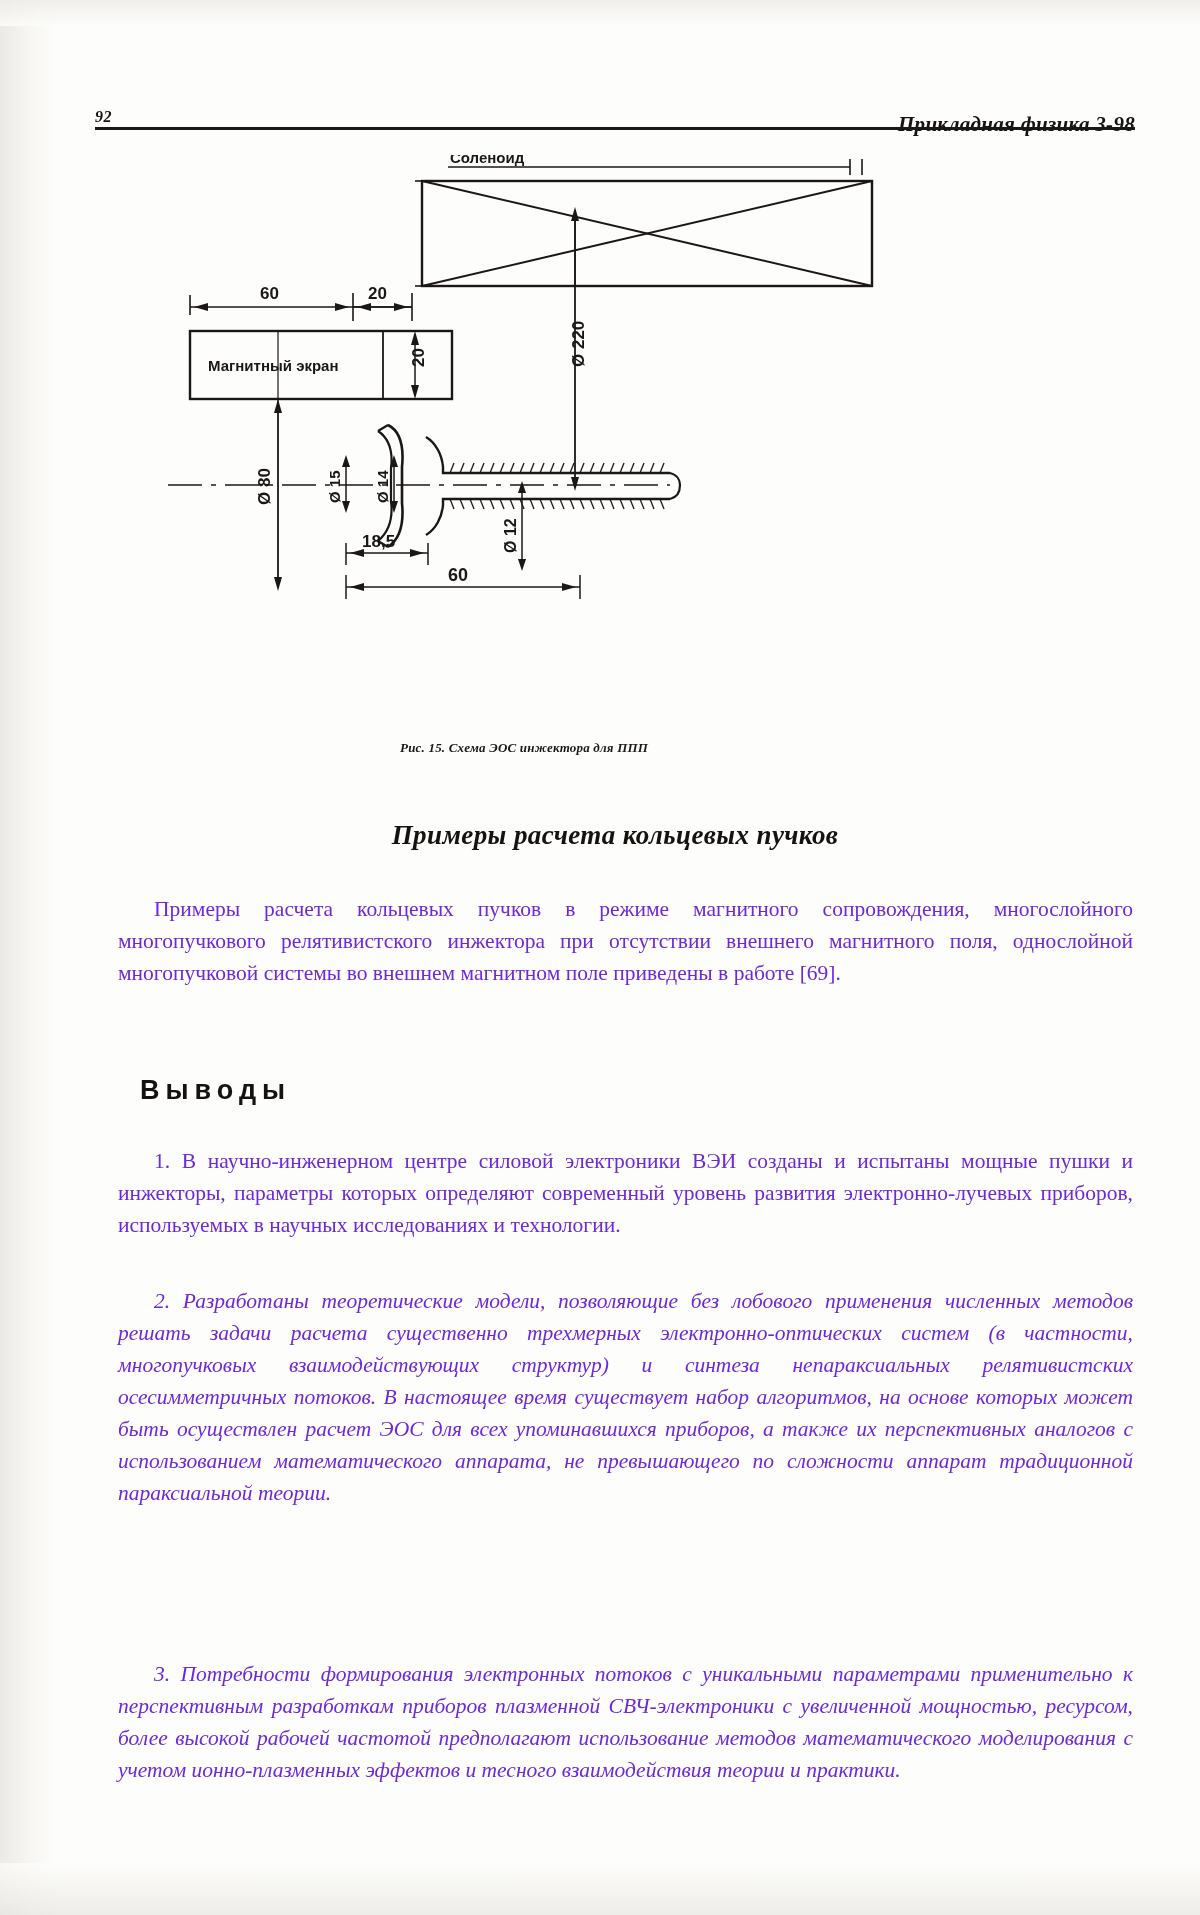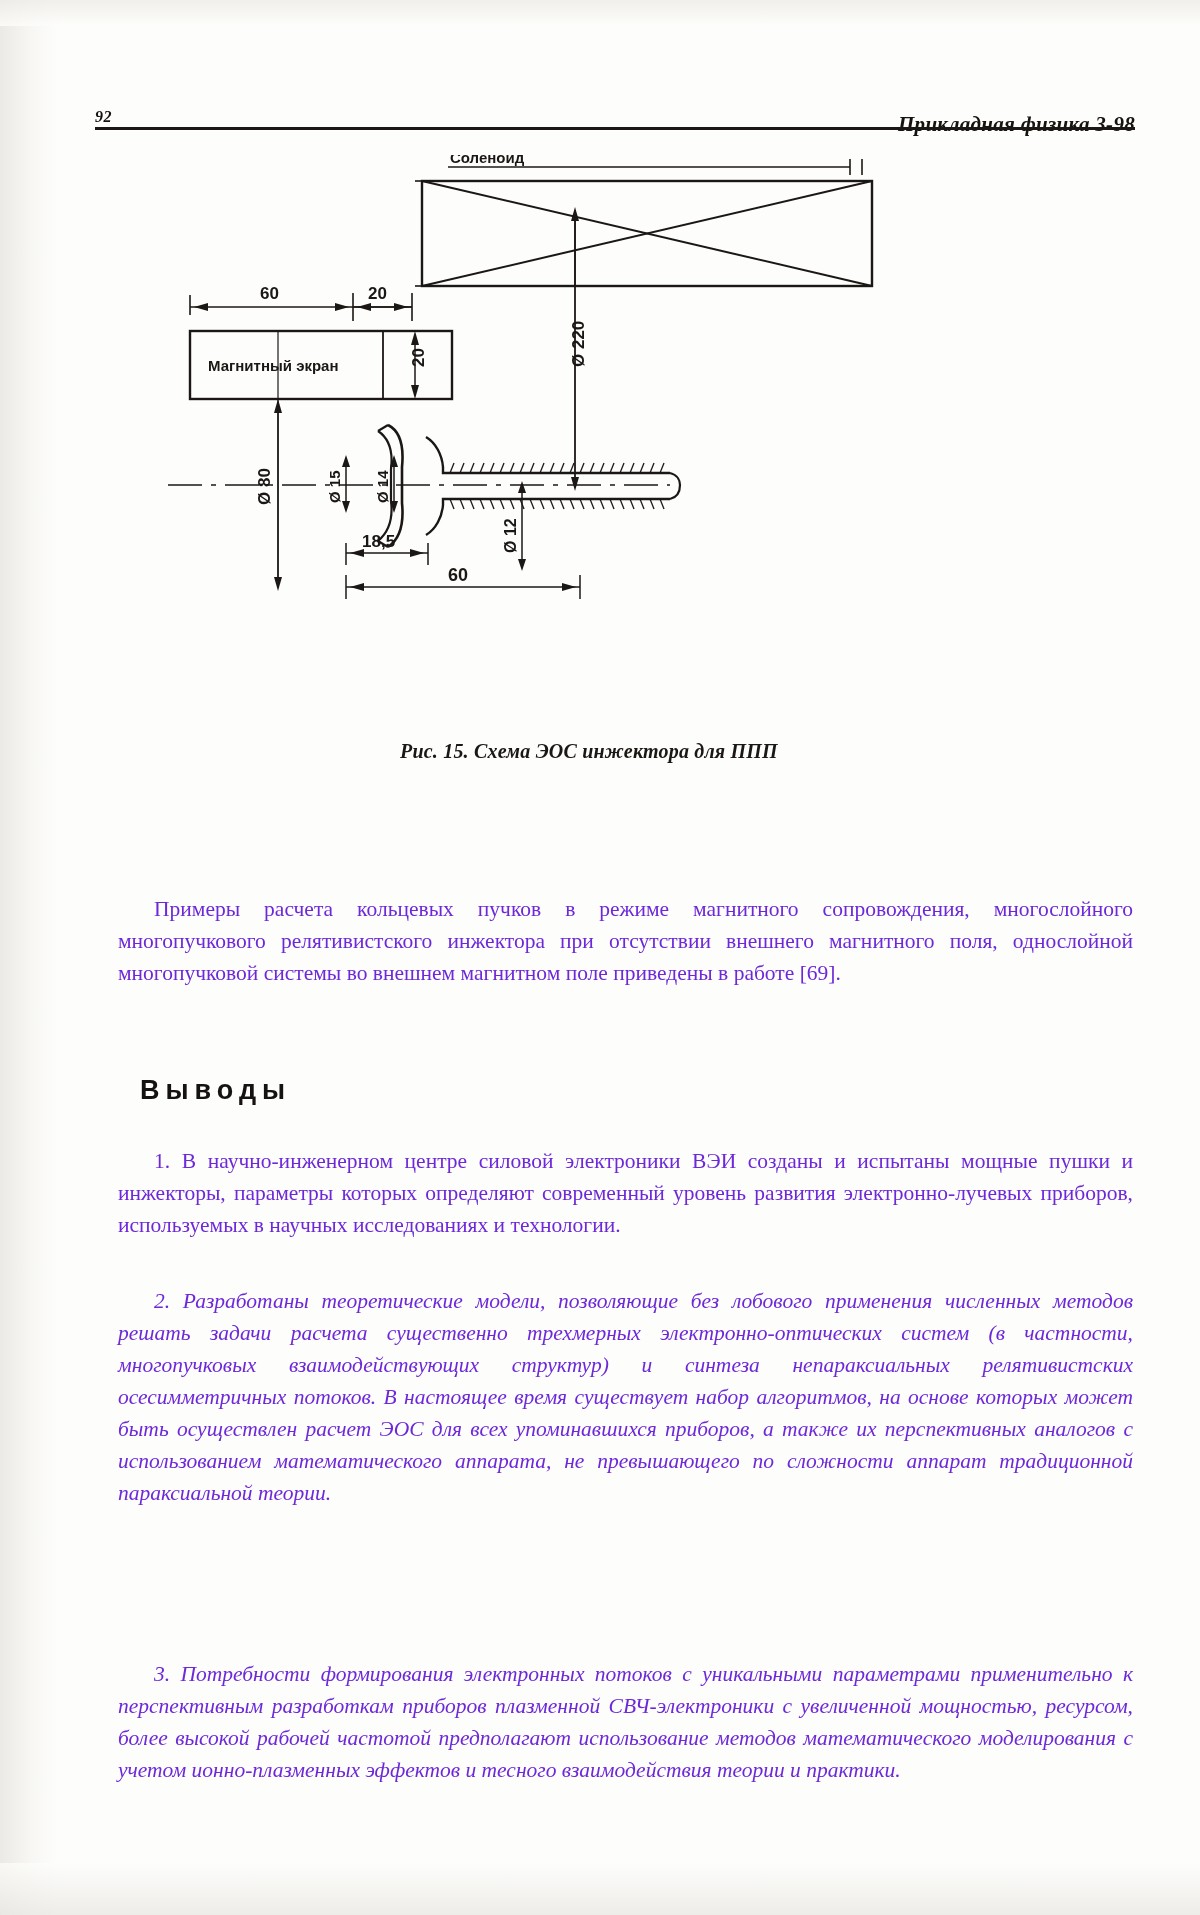--- a/index.html
+++ b/index.html
@@ -82,21 +82,21 @@
     width: 930px; height: 630px;
   }
   .figure svg { display: block; }
   .fig-caption {
     position: absolute;
     left: 400px; top: 740px;
     width: 600px;
     font-family: "Liberation Serif", serif;
     font-style: italic;
     font-weight: bold;
-    font-size: 20px;
+    font-size: 13px;
     color: #1b1714;
     letter-spacing: .2px;
   }
 
   
   .section-title {
     position: absolute;
     left: 95px; top: 820px;
     width: 1040px;
     text-align: center;
@@ -301,20 +301,21 @@
       <text x="366" y="398" font-family="Liberation Sans, sans-serif" font-size="16" font-weight="bold" fill="#1b1714" transform="rotate(-90 366 398)">Ø 12</text>
 
       <text x="212" y="392" font-family="Liberation Sans, sans-serif" font-size="17" font-weight="bold" fill="#1b1714">18,5</text>
 
       <text x="298" y="426" font-family="Liberation Sans, sans-serif" font-size="18" font-weight="bold" fill="#1b1714">60</text>
     </svg>
   </div>
 
   <div class="fig-caption">Рис. 15. Схема ЭОС инжектора для ППП</div>
 
+  <div class="section-title">Примеры расчета кольцевых пучков</div>
 
   <div class="para p-intro">Примеры расчета кольцевых пучков в режиме магнитного сопровождения, многослойного многопучкового релятивистского инжектора при отсутствии внешнего магнитного поля, однослойной многопучковой системы во внешнем магнитном поле приведены в работе [69].</div>
 
   <div class="conclusions-title">Выводы</div>
 
   <div class="para p1">1. В научно-инженерном центре силовой электроники ВЭИ созданы и испытаны мощные пушки и инжекторы, параметры которых определяют современный уровень развития электронно-лучевых приборов, используемых в научных исследованиях и технологии.</div>
   <div class="para p2">2. Разработаны теоретические модели, позволяющие без лобового применения численных методов решать задачи расчета существенно трехмерных электронно-оптических систем (в частности, многопучковых взаимодействующих структур) и синтеза непараксиальных релятивистских осесимметричных потоков. В настоящее время существует набор алгоритмов, на основе которых может быть осуществлен расчет ЭОС для всех упоминавшихся приборов, а также их перспективных аналогов с использованием математического аппарата, не превышающего по сложности аппарат традиционной параксиальной теории.</div>
   <div class="para p3">3. Потребности формирования электронных потоков с уникальными параметрами применительно к перспективным разработкам приборов плазменной СВЧ-электроники с увеличенной мощностью, ресурсом, более высокой рабочей частотой предполагают использование методов математического моделирования с учетом ионно-плазменных эффектов и тесного взаимодействия теории и практики.</div>
 </div>
 

